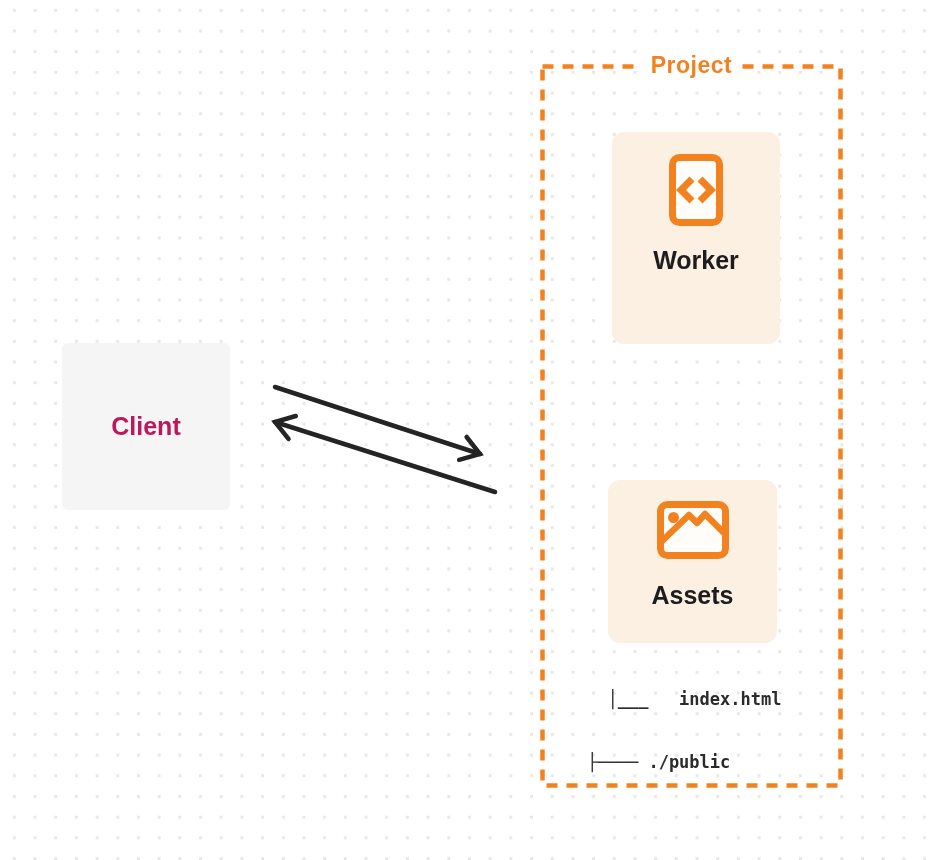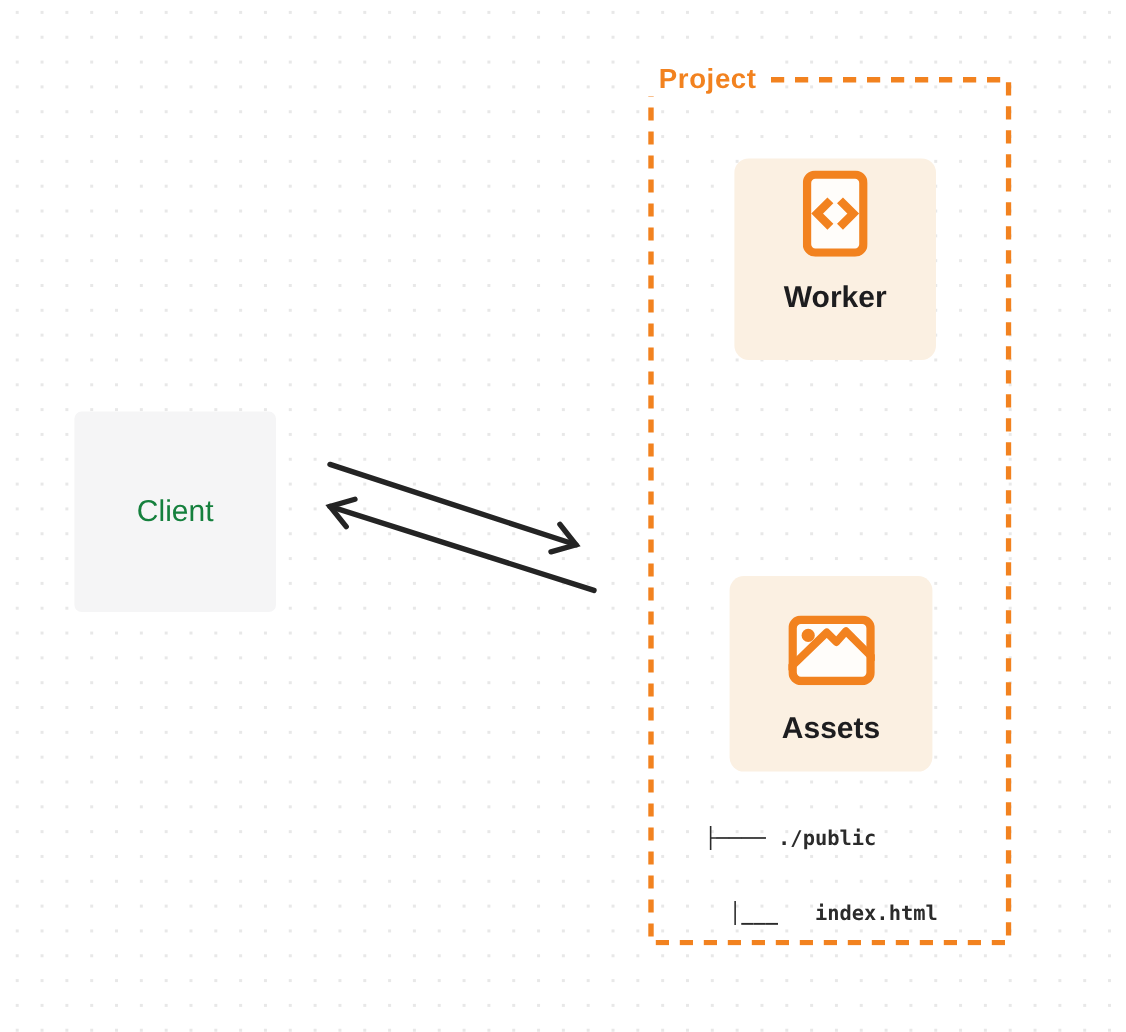--- a/index.html
+++ b/index.html
@@ -17,59 +17,59 @@
 
   
   .client-node {
     position: absolute; left: 62px; top: 343px;
     width: 168px; height: 167px;
     background: #F5F5F6;
     border-radius: 6px;
     display: flex; align-items: center; justify-content: center;
   }
   .client-node .node-label {
-    font-size: 25px; font-weight: 400; color: #15803d;
+    font-size: 25px; font-weight: 700; color: #be185d;
   }
 
   
   .url-label {
     position: absolute; left: 281px; top: 338px;
     font-size: 19px; font-weight: 700; color: #141414;
     letter-spacing: 0.2px;
     white-space: nowrap;
   }
 
   
   .arrows { position: absolute; left: 255px; top: 370px; }
 
   
   .project-border { position: absolute; left: 540px; top: 64px; }
   .project-title-row {
     position: absolute; left: 540px; top: 50px; width: 303px;
-    display: flex; 
+    display: flex; justify-content: center;
     pointer-events: none;
   }
   .project-title-row .project-title {
     background: #FFFFFF;
     padding: 0 9px;
     font-size: 23px; font-weight: 700; color: #F2821F;
     letter-spacing: 0.5px;
     line-height: 30px;
   }
 
   
   .card {
     position: absolute;
     background: #FBF0E2;
     border-radius: 12px;
     box-sizing: border-box;
     display: flex; flex-direction: column; align-items: center;
   }
-  .worker-card { left: 612px; top: 132px; width: 168px; height: 168px; padding-top: 10px; }
-  .assets-card { left: 608px; top: 480px; width: 169px; height: 163px; padding-top: 33px; }
+  .worker-card { left: 612px; top: 132px; width: 168px; height: 212px; padding-top: 22px; }
+  .assets-card { left: 608px; top: 480px; width: 169px; height: 163px; padding-top: 21px; }
   .card .caption { font-size: 25px; font-weight: 700; color: #1D1D1F; }
   .worker-card .caption { margin-top: 20px; }
   .assets-card .caption { margin-top: 22px; }
   .icon-wrap { display: block; line-height: 0; }
 
   
   .file-tree {
     position: absolute; left: 587px; top: 648px;
     font-family: "DejaVu Sans Mono", monospace;
     font-size: 17px; line-height: 20.7px; font-weight: 700;
@@ -121,18 +121,18 @@
       <svg width="72" height="58" viewBox="0 0 72 58">
         <rect x="3.5" y="3.5" width="65" height="51" rx="7" fill="#FFFDFA" stroke="#F2821F" stroke-width="7"></rect>
         <circle cx="16.5" cy="16.5" r="5.5" fill="#F2821F"></circle>
         <polyline points="2,43 32,14 40,22 48,13 70,35" fill="none" stroke="#F2821F" stroke-width="6.5" stroke-linecap="round" stroke-linejoin="round"></polyline>
       </svg>
     </span>
     <span class="caption">Assets</span>
   </div>
 
   <div class="file-tree">
+    <div>  │___   index.html</div>
     <div>├──── ./public</div>
-    <div>  │___   index.html</div>
     
   </div>
 
 </div>
 
 </body></html>

